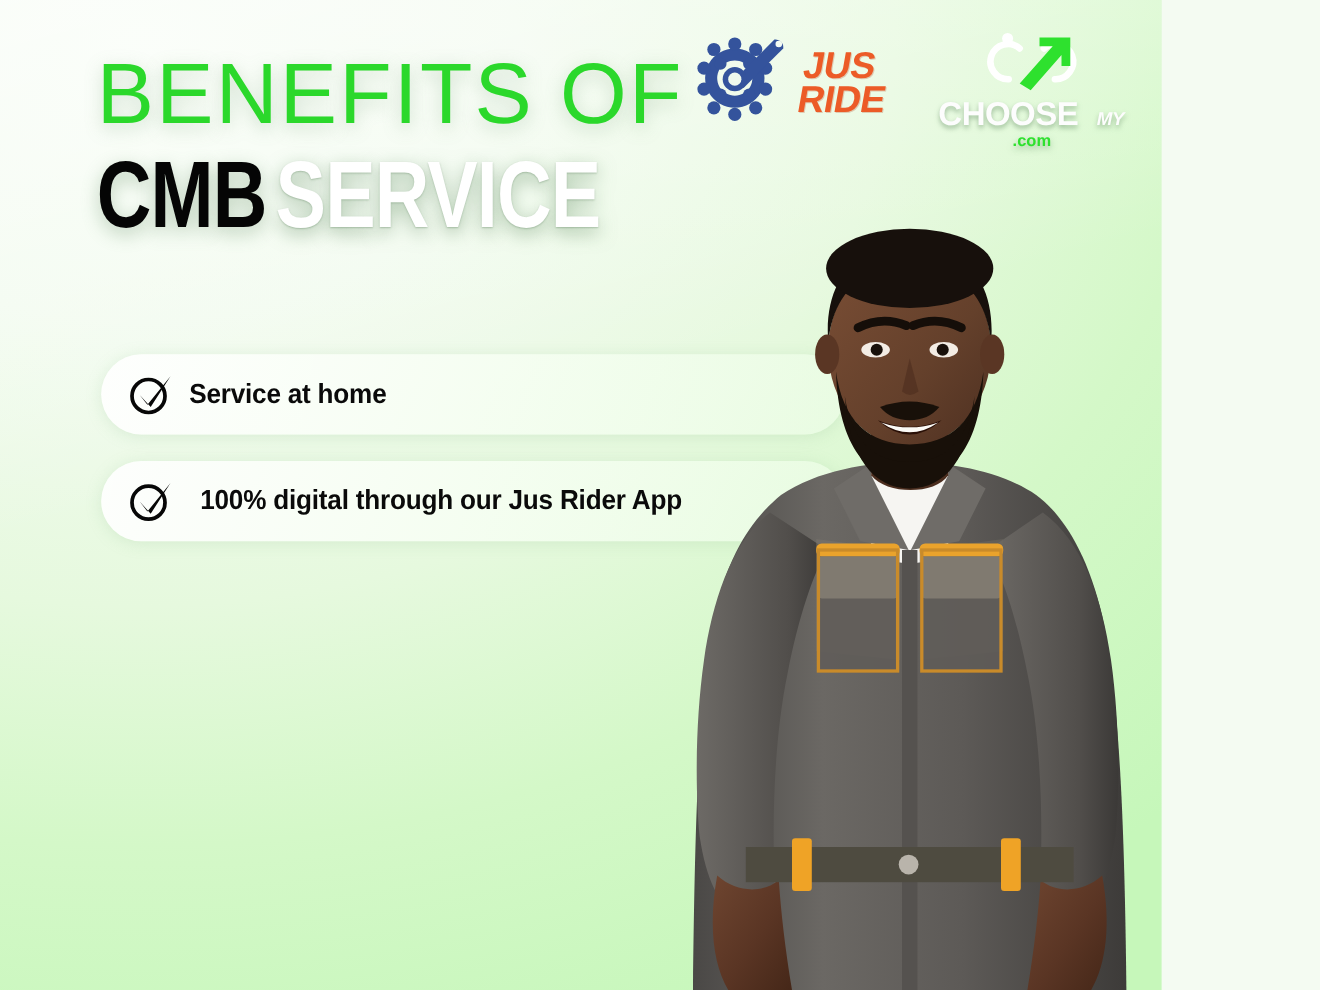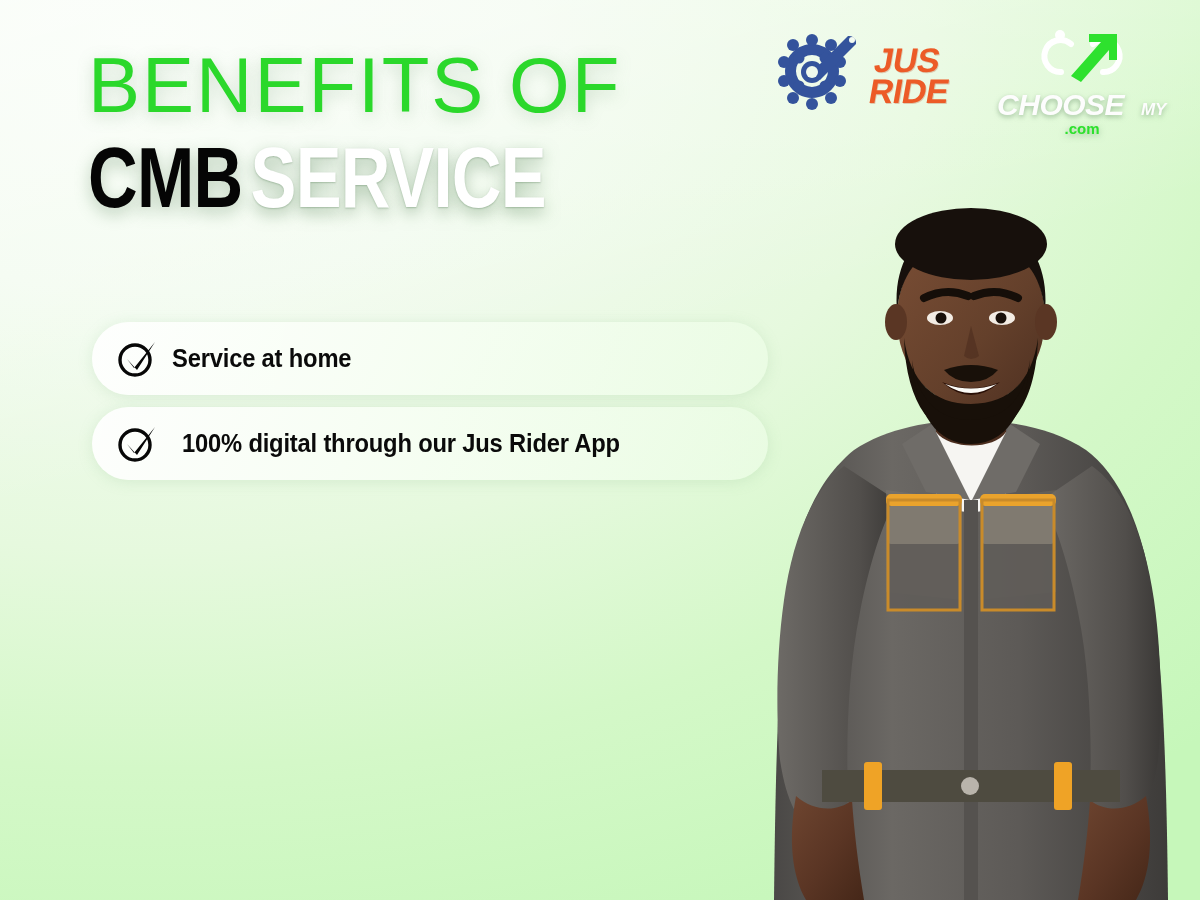--- a/index.html
+++ b/index.html
@@ -5,21 +5,21 @@
   * { margin:0; padding:0; box-sizing:border-box; }
   html,body { width:1200px; height:900px; }
   body {
     font-family:"Liberation Sans", sans-serif;
     overflow:hidden;
     background:#f4fbf2;
   }
 
   #poster {
     position:relative;
-    width:1200px;
+    width:1056px;
     height:900px;
     overflow:hidden;
     background:
       radial-gradient(125% 110% at 12% 4%, #f7fdf5 0%, #f2fbef 26%, #e6f9de 52%, #d4f8c8 74%, #c6f7ba 100%);
   }
   #poster::after{
     content:"";
     position:absolute; inset:0;
     background:linear-gradient(165deg, rgba(255,255,255,.55) 0%, rgba(255,255,255,0) 42%);
     pointer-events:none;
@@ -66,39 +66,39 @@
     font-weight:700;
     font-size:34px;
     letter-spacing:-.5px;
     text-shadow:1px 1px 0 rgba(180,60,20,.25);
   }
 
   .cmbl { display:flex; flex-direction:column; align-items:center; }
   .cmbl-mark { width:110px; height:62px; }
   .cmbl-t1 { display:flex; align-items:baseline; margin-top:2px; }
   .cmbl-t1 .a {
-    color:#fdfdfd; font-weight:700; font-style:italic; font-size:30px; letter-spacing:-.5px;
+    color:#fdfdfd; font-weight:700; font-size:30px; letter-spacing:-.5px;
     text-shadow:0 2px 5px rgba(110,150,110,.6);
   }
   .cmbl-t1 .b {
     color:#fdfdfd; font-weight:700; font-style:italic; font-size:17px; letter-spacing:-.3px;
     text-shadow:0 2px 5px rgba(110,150,110,.6); margin-left:17px;
   }
   .cmbl-t2 { display:flex; align-items:baseline; margin-top:-2px; }
   .cmbl-t2 .a {
     color:#2ee12e; font-weight:700; font-style:italic; font-size:32px; letter-spacing:-.5px;
     text-shadow:0 2px 6px rgba(100,150,100,.55);
   }
   .cmbl-t2 .b {
     color:#2ee12e; font-weight:700; font-size:15px;
     text-shadow:0 2px 6px rgba(100,150,100,.55); margin-left:1px;
   }
 
   
-  .pills { position:absolute; left:92px; top:322px; z-index:4; display:flex; flex-direction:column; gap:12px; }
+  .pills { position:absolute; left:92px; top:322px; z-index:4; display:flex; flex-direction:column; gap:24px; }
   .pill {
     width:676px;
     height:73px;
     border-radius:38px;
     display:flex;
     align-items:center;
     padding-left:24px;
     background:linear-gradient(100deg, rgba(255,255,255,.90) 0%, rgba(248,255,245,.86) 45%, rgba(236,253,230,.72) 100%);
     box-shadow:0 2px 14px rgba(150,200,150,.25);
   }

